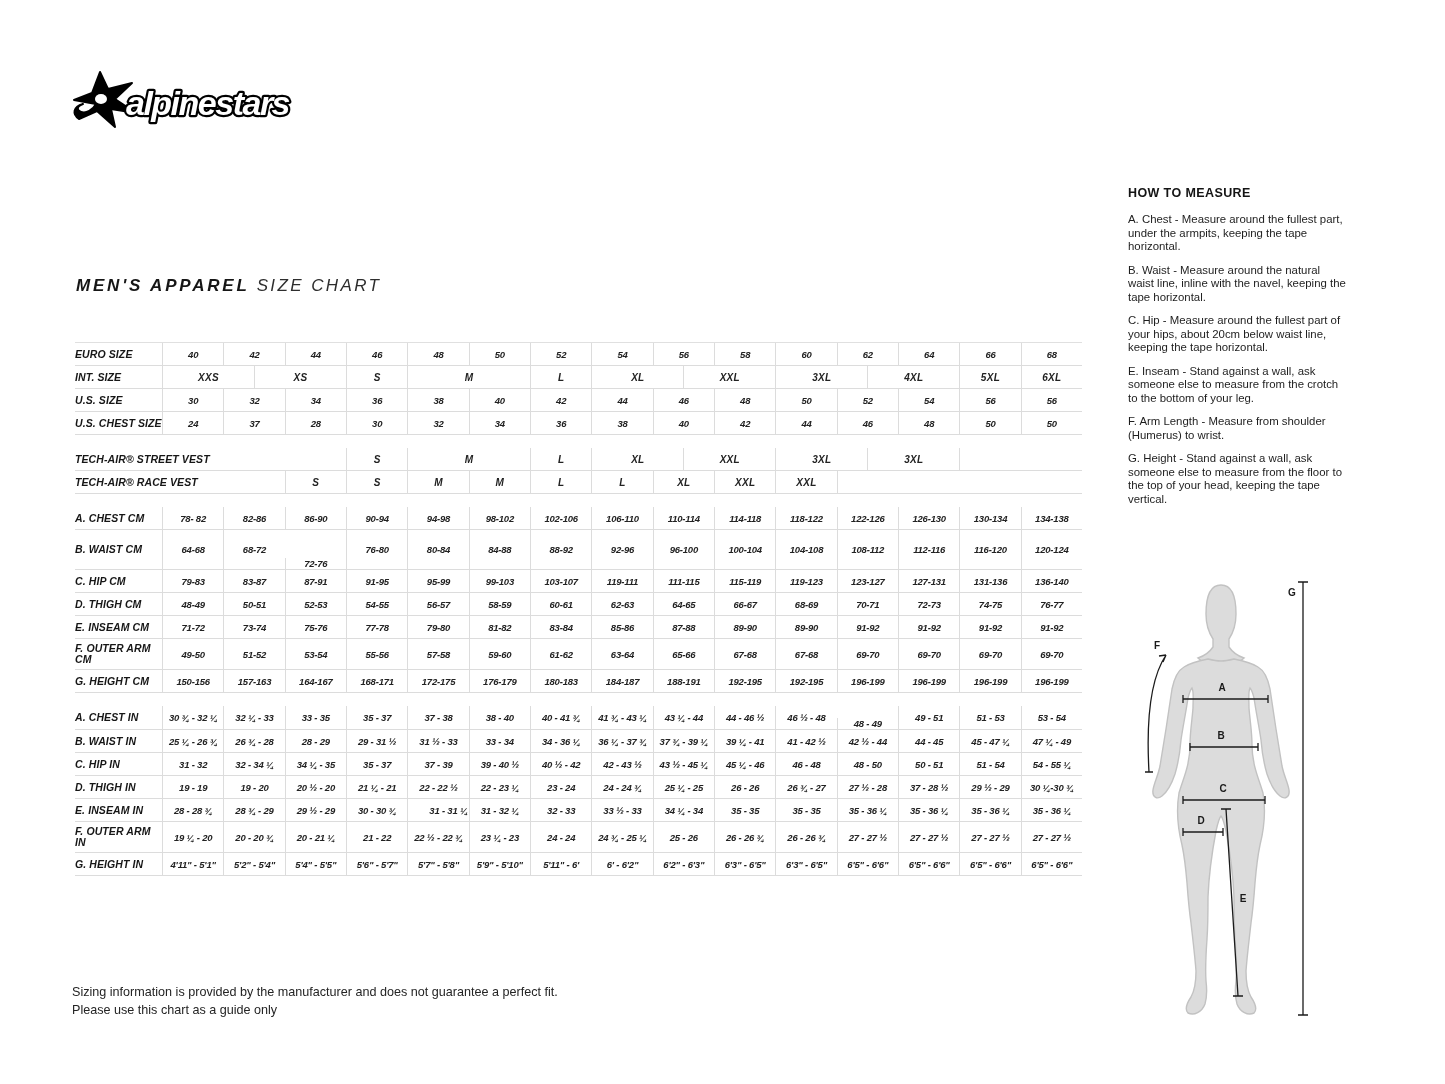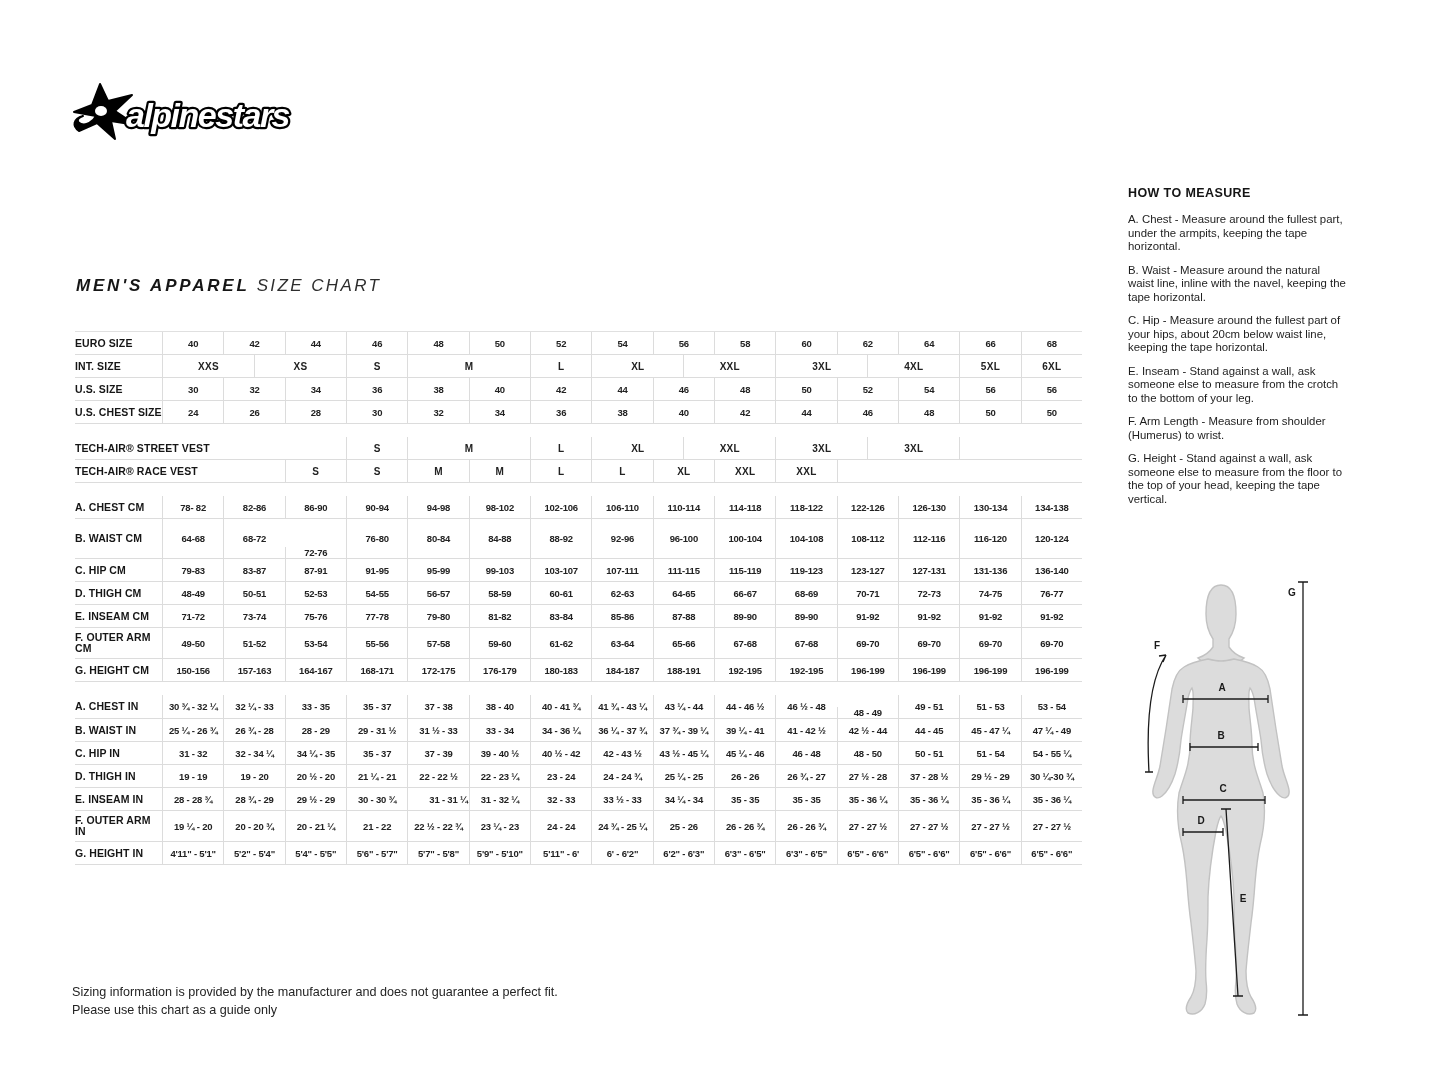--- a/index.html
+++ b/index.html
@@ -3,27 +3,27 @@
 <meta charset="utf-8">
 <style>
   html,body{margin:0;padding:0;}
   body{
     width:1445px;height:1084px;background:#ffffff;position:relative;overflow:hidden;
     font-family:"Liberation Sans",sans-serif;color:#1c1c1c;
     -webkit-font-smoothing:antialiased;
   }
   .page{position:absolute;inset:0;}
   
-  .logo{position:absolute;left:70px;top:82px;}
+  .logo{position:absolute;left:70px;top:70px;}
   
   .title{position:absolute;left:76px;top:276px;font-style:italic;font-size:17px;white-space:nowrap;}
   .title .t1{font-weight:bold;letter-spacing:2.8px;color:#161616;}
   .title .t2{font-weight:normal;letter-spacing:2.4px;margin-left:7px;color:#2e2e2e;}
   
-  .sizetable{position:absolute;left:75px;top:331px;width:1007px;}
+  .sizetable{position:absolute;left:75px;top:342px;width:1007px;font-style:italic;}
   .trow{display:grid;grid-template-columns:87px repeat(30,1fr);border-bottom:1px solid #dcdcdc;min-height:22px;align-items:stretch;}
   .trow.first{border-top:1px solid #e0e0e0;}
   .trow.tall{min-height:30px;}
   .tgap{height:13px;}
   .tlabel{display:flex;align-items:center;font-weight:bold;font-size:10.5px;line-height:11px;letter-spacing:0.1px;color:#161616;}
   .tcell{display:flex;align-items:center;justify-content:center;border-left:1px solid #dcdcdc;
          font-weight:bold;font-size:9.5px;letter-spacing:-0.2px;white-space:nowrap;color:#222;}
   .trow.sz .tcell{font-size:10px;letter-spacing:0.3px;}
   .tcell.filler{color:transparent;}
   
@@ -99,21 +99,21 @@
         <div class="tcell" style="grid-column: 20 / 22;">48</div>
         <div class="tcell" style="grid-column: 22 / 24;">50</div>
         <div class="tcell" style="grid-column: 24 / 26;">52</div>
         <div class="tcell" style="grid-column: 26 / 28;">54</div>
         <div class="tcell" style="grid-column: 28 / 30;">56</div>
         <div class="tcell" style="grid-column: 30 / 32;">56</div>
       </div>
       <div class="trow">
         <div class="tlabel" style="grid-column: 1 / 2;">U.S. CHEST SIZE</div>
         <div class="tcell" style="grid-column: 2 / 4;">24</div>
-        <div class="tcell" style="grid-column: 4 / 6;">26</div>
+        <div class="tcell" style="grid-column: 4 / 6;">37</div>
         <div class="tcell" style="grid-column: 6 / 8;">28</div>
         <div class="tcell" style="grid-column: 8 / 10;">30</div>
         <div class="tcell" style="grid-column: 10 / 12;">32</div>
         <div class="tcell" style="grid-column: 12 / 14;">34</div>
         <div class="tcell" style="grid-column: 14 / 16;">36</div>
         <div class="tcell" style="grid-column: 16 / 18;">38</div>
         <div class="tcell" style="grid-column: 18 / 20;">40</div>
         <div class="tcell" style="grid-column: 20 / 22;">42</div>
         <div class="tcell" style="grid-column: 22 / 24;">44</div>
         <div class="tcell" style="grid-column: 24 / 26;">46</div>
@@ -185,21 +185,21 @@
       </div>
       <div class="trow">
         <div class="tlabel" style="grid-column: 1 / 2;">C. HIP CM</div>
         <div class="tcell" style="grid-column: 2 / 4;">79-83</div>
         <div class="tcell" style="grid-column: 4 / 6;">83-87</div>
         <div class="tcell" style="grid-column: 6 / 8;">87-91</div>
         <div class="tcell" style="grid-column: 8 / 10;">91-95</div>
         <div class="tcell" style="grid-column: 10 / 12;">95-99</div>
         <div class="tcell" style="grid-column: 12 / 14;">99-103</div>
         <div class="tcell" style="grid-column: 14 / 16;">103-107</div>
-        <div class="tcell" style="grid-column: 16 / 18;">107-111</div>
+        <div class="tcell" style="grid-column: 16 / 18;">119-111</div>
         <div class="tcell" style="grid-column: 18 / 20;">111-115</div>
         <div class="tcell" style="grid-column: 20 / 22;">115-119</div>
         <div class="tcell" style="grid-column: 22 / 24;">119-123</div>
         <div class="tcell" style="grid-column: 24 / 26;">123-127</div>
         <div class="tcell" style="grid-column: 26 / 28;">127-131</div>
         <div class="tcell" style="grid-column: 28 / 30;">131-136</div>
         <div class="tcell" style="grid-column: 30 / 32;">136-140</div>
       </div>
       <div class="trow">
         <div class="tlabel" style="grid-column: 1 / 2;">D. THIGH CM</div>

